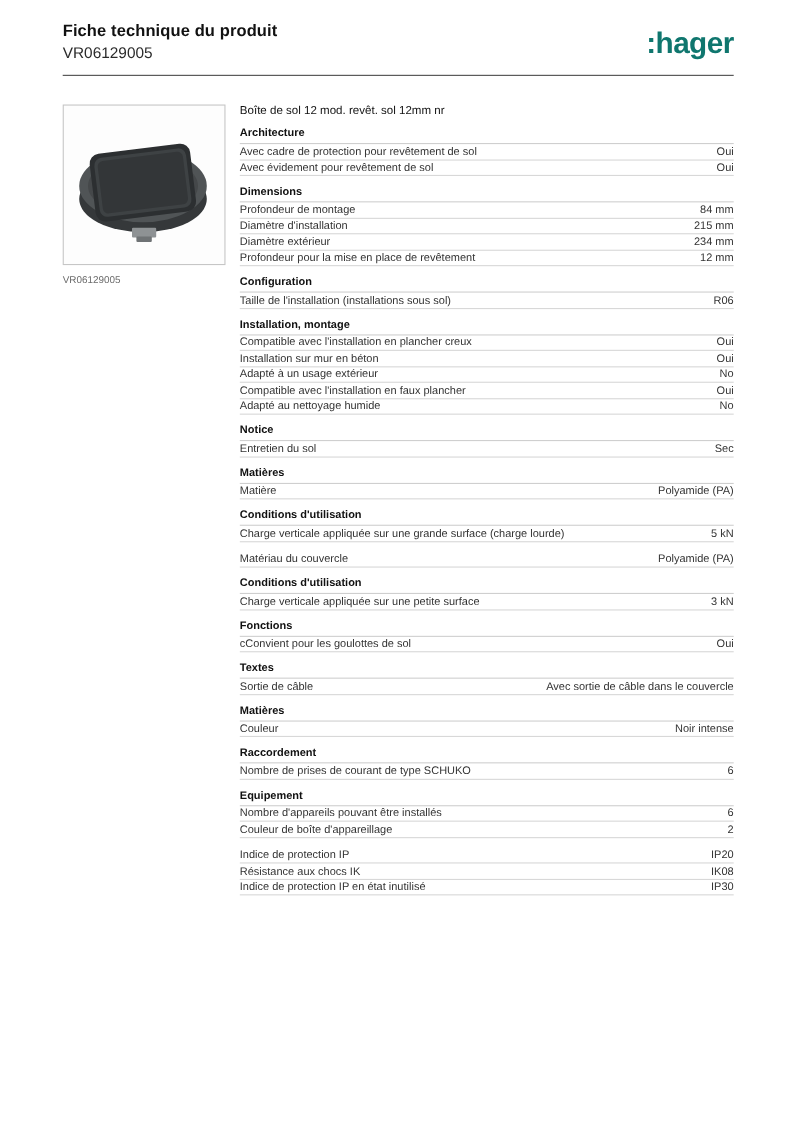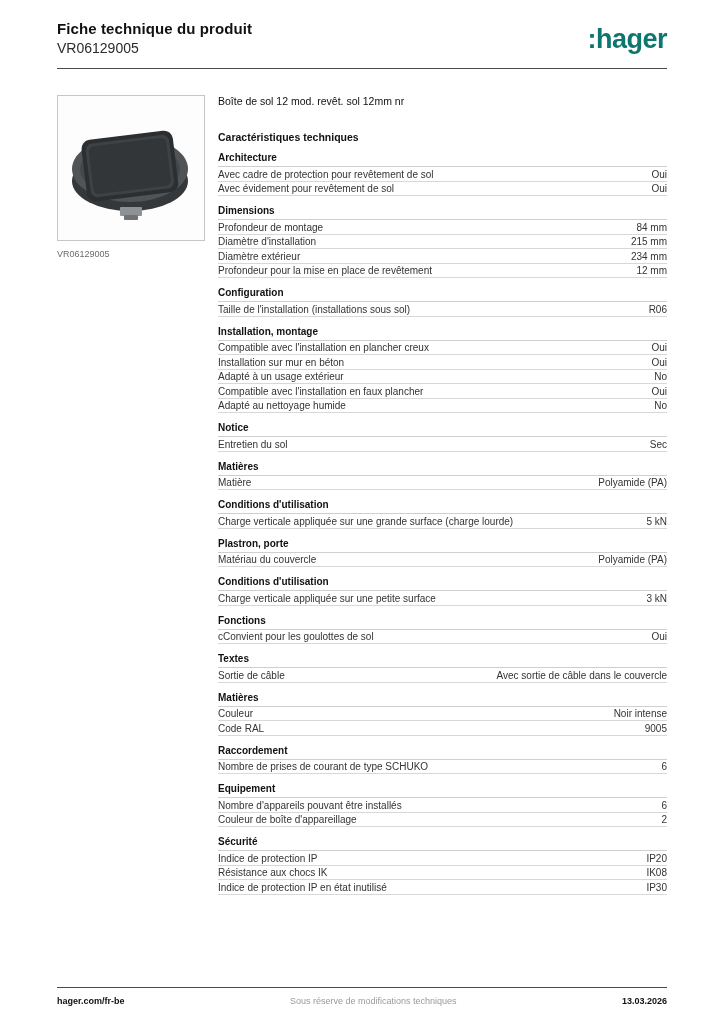--- a/index.html
+++ b/index.html
@@ -80,21 +80,20 @@
           </g>
           <rect x="62" y="112" width="22" height="9" rx="1" fill="#8e9294"></rect>
           <rect x="66" y="120" width="14" height="5" rx="1" fill="#6f7375"></rect>
         </svg>
       </div>
       <div class="image-caption">VR06129005</div>
     </div>
 
     <div class="right-col">
       <div class="product-name">Boîte de sol 12 mod. revêt. sol 12mm nr</div>
-      <div class="specs-title">Caractéristiques techniques</div>
       <div id="sections">
           <div class="spec-section">
             <div class="spec-section-title">Architecture</div>
             <div class="spec-row">
               <span class="spec-label">Avec cadre de protection pour revêtement de sol</span>
               <span class="spec-value">Oui</span>
             </div>
             <div class="spec-row">
               <span class="spec-label">Avec évidement pour revêtement de sol</span>
               <span class="spec-value">Oui</span>
@@ -164,21 +163,20 @@
             </div>
           </div>
           <div class="spec-section">
             <div class="spec-section-title">Conditions d'utilisation</div>
             <div class="spec-row">
               <span class="spec-label">Charge verticale appliquée sur une grande surface (charge lourde)</span>
               <span class="spec-value">5 kN</span>
             </div>
           </div>
           <div class="spec-section">
-            <div class="spec-section-title">Plastron, porte</div>
             <div class="spec-row">
               <span class="spec-label">Matériau du couvercle</span>
               <span class="spec-value">Polyamide (PA)</span>
             </div>
           </div>
           <div class="spec-section">
             <div class="spec-section-title">Conditions d'utilisation</div>
             <div class="spec-row">
               <span class="spec-label">Charge verticale appliquée sur une petite surface</span>
               <span class="spec-value">3 kN</span>
@@ -197,65 +195,52 @@
               <span class="spec-label">Sortie de câble</span>
               <span class="spec-value">Avec sortie de câble dans le couvercle</span>
             </div>
           </div>
           <div class="spec-section">
             <div class="spec-section-title">Matières</div>
             <div class="spec-row">
               <span class="spec-label">Couleur</span>
               <span class="spec-value">Noir intense</span>
             </div>
-            <div class="spec-row">
-              <span class="spec-label">Code RAL</span>
-              <span class="spec-value">9005</span>
-            </div>
           </div>
           <div class="spec-section">
             <div class="spec-section-title">Raccordement</div>
             <div class="spec-row">
               <span class="spec-label">Nombre de prises de courant de type SCHUKO</span>
               <span class="spec-value">6</span>
             </div>
           </div>
           <div class="spec-section">
             <div class="spec-section-title">Equipement</div>
             <div class="spec-row">
               <span class="spec-label">Nombre d'appareils pouvant être installés</span>
               <span class="spec-value">6</span>
             </div>
             <div class="spec-row">
               <span class="spec-label">Couleur de boîte d'appareillage</span>
               <span class="spec-value">2</span>
             </div>
           </div>
           <div class="spec-section">
-            <div class="spec-section-title">Sécurité</div>
             <div class="spec-row">
               <span class="spec-label">Indice de protection IP</span>
               <span class="spec-value">IP20</span>
             </div>
             <div class="spec-row">
               <span class="spec-label">Résistance aux chocs IK</span>
               <span class="spec-value">IK08</span>
             </div>
             <div class="spec-row">
               <span class="spec-label">Indice de protection IP en état inutilisé</span>
               <span class="spec-value">IP30</span>
             </div>
           </div>
         </div>
     </div>
 
   </div>
 
-  <div class="footer">
-    <hr class="footer-rule">
-    <div class="footer-row">
-      <span class="footer-left">hager.com/fr-be</span>
-      <span class="footer-center">Sous réserve de modifications techniques</span>
-      <span class="footer-right">13.03.2026</span>
-    </div>
-  </div>
 
 </div>
 
 </body></html>

